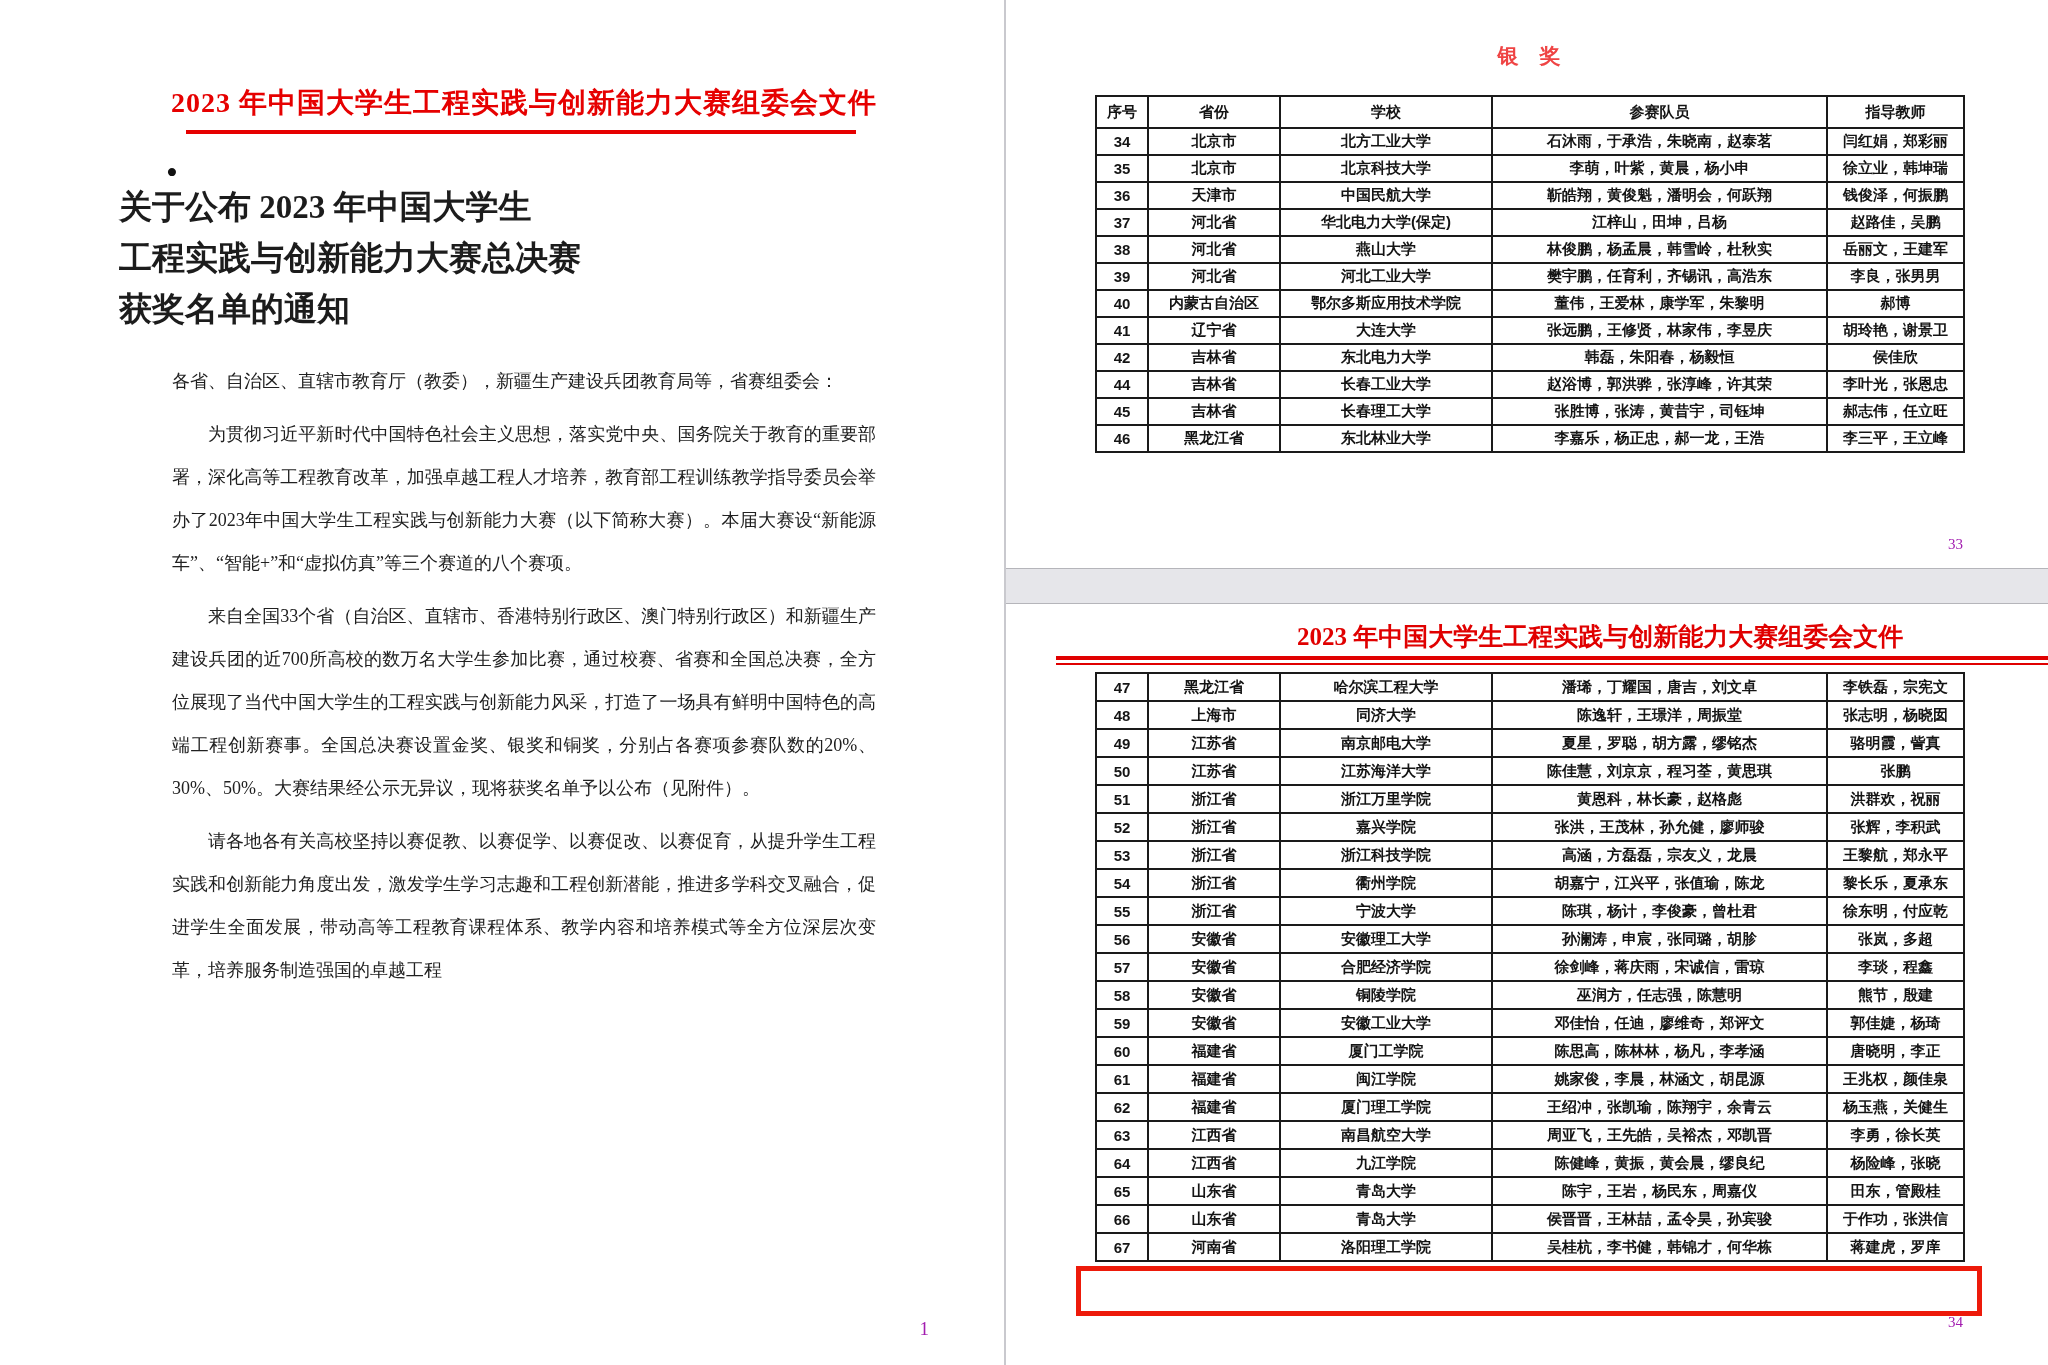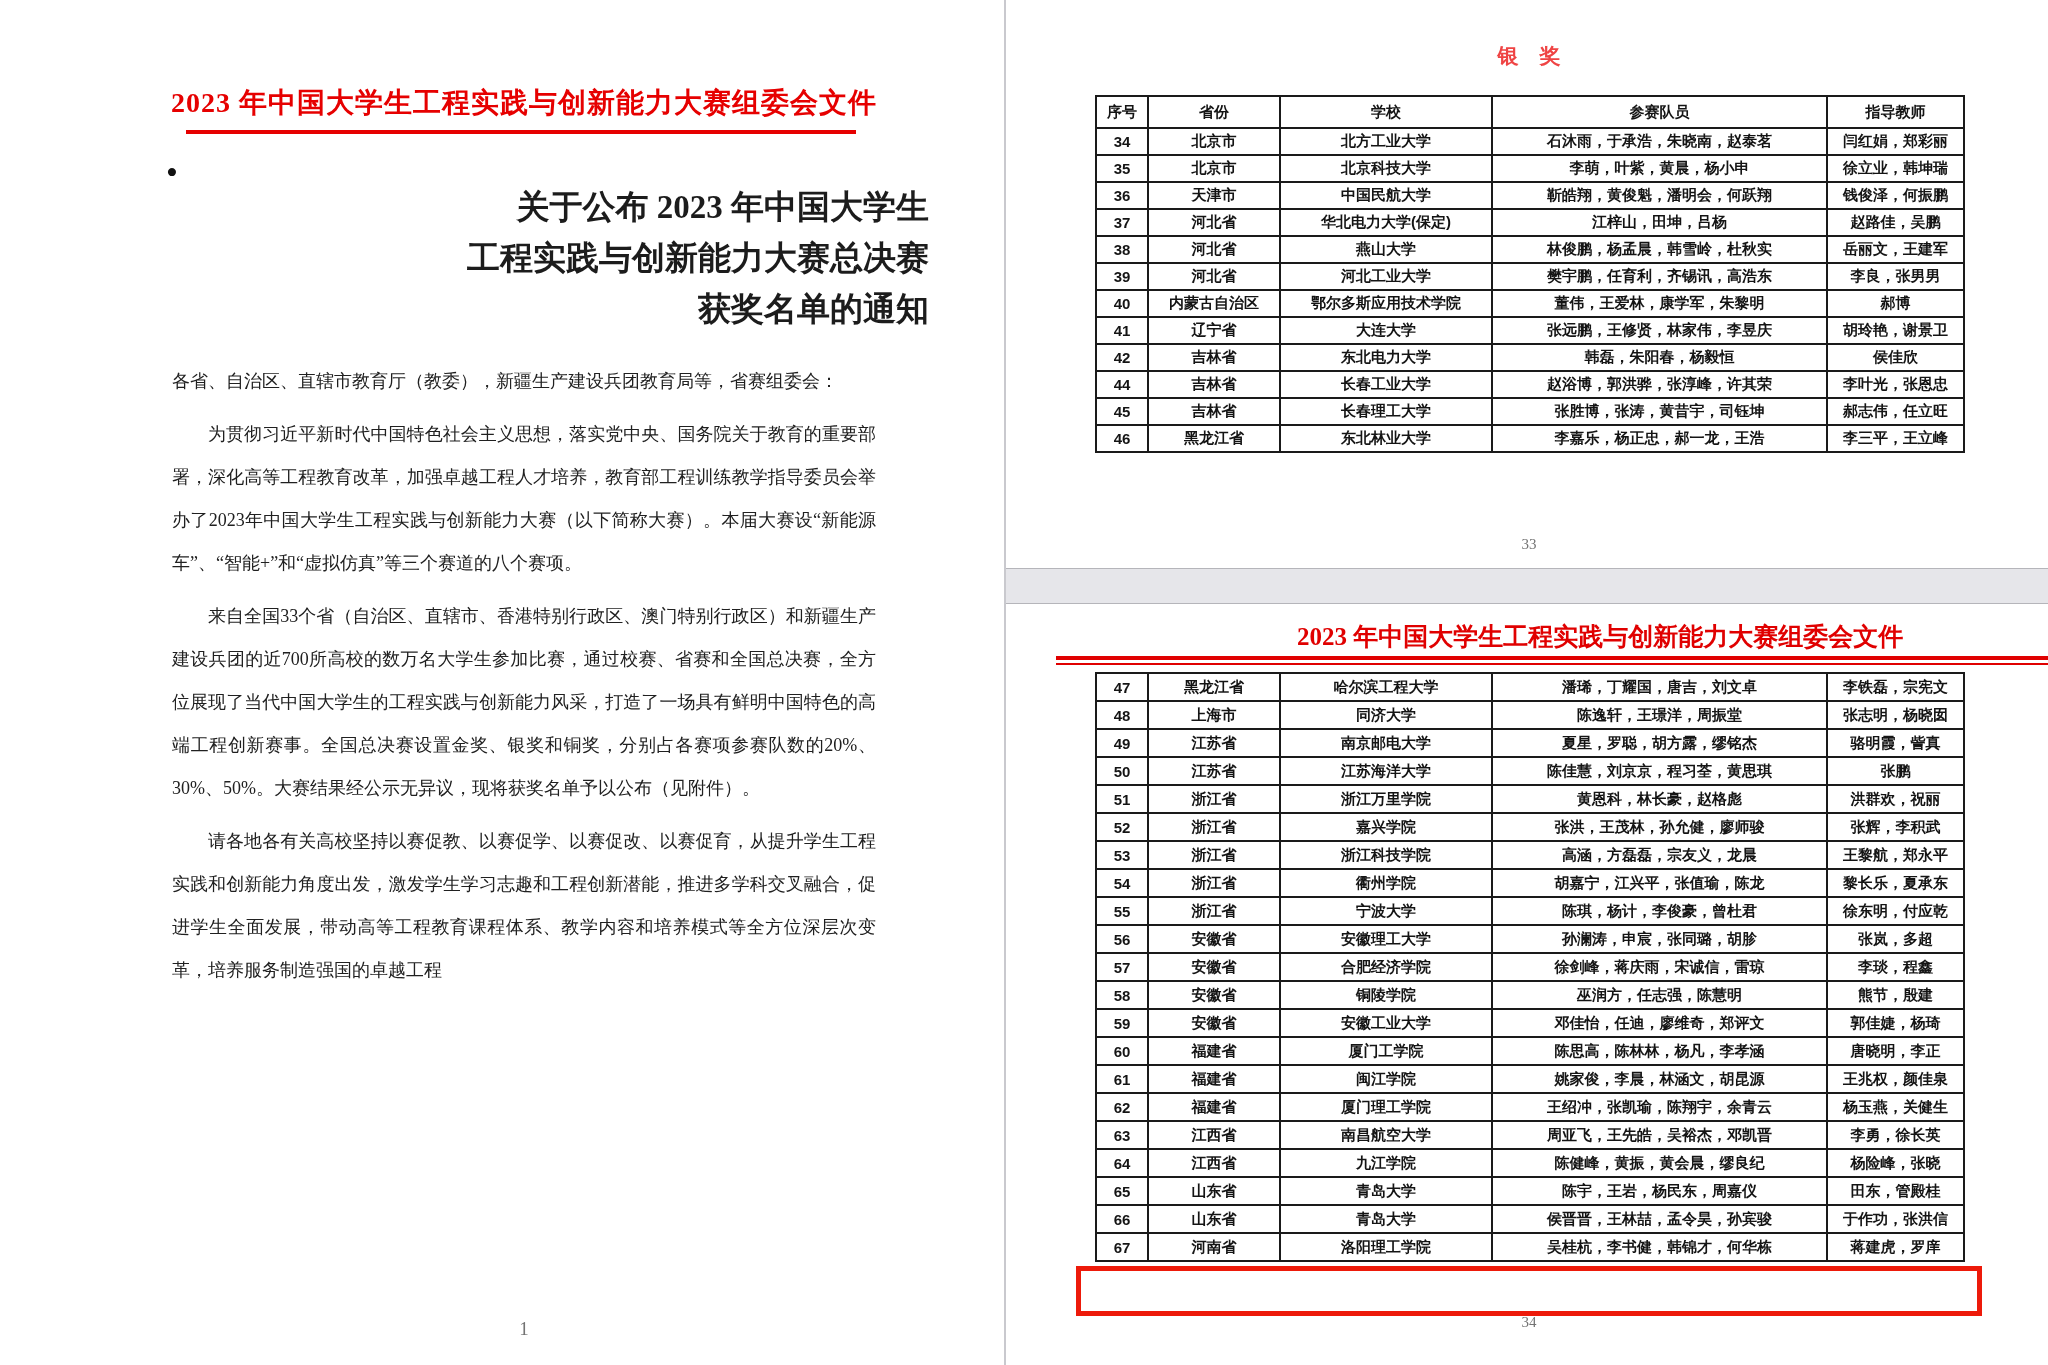--- a/index.html
+++ b/index.html
@@ -5,28 +5,28 @@
   html,body{margin:0;padding:0;background:#ffffff;}
   .canvas{position:relative;width:2048px;height:1365px;background:#ffffff;overflow:hidden;
           font-family:"Liberation Serif", serif;color:#1f1f1f;}
   
   .page-left{position:absolute;left:0;top:0;width:1004px;height:1365px;background:#ffffff;}
   .red-header{position:absolute;left:118px;top:84px;width:812px;text-align:center;
               font-size:28px;font-weight:700;color:#e60000;letter-spacing:1px;
               font-family:"Liberation Serif", serif;}
   .red-rule{position:absolute;left:186px;top:130px;width:670px;height:4px;background:#e60000;}
   .bullet-dot{position:absolute;left:166px;top:156px;font-size:34px;line-height:34px;color:#111;}
-  .doc-title{position:absolute;left:119px;top:182px;width:810px;margin:0;text-align:right;
+  .doc-title{position:absolute;left:119px;top:182px;width:810px;margin:0;text-align:left;
              font-size:33px;line-height:51px;font-weight:600;color:#1c1c1c;
              font-family:"Liberation Serif", serif;}
   .doc-body{position:absolute;left:172px;top:360px;width:704px;font-size:18px;line-height:43px;
             text-align:justify;color:#202020;}
   .doc-body p{margin:0 0 10px 0;}
   .doc-body p.indent{text-indent:2em;}
-  .pageno{position:absolute;text-align:center;font-size:19px;color:#737373;
+  .pageno{position:absolute;text-align:right;font-size:19px;color:#a21caf;
           font-family:"Liberation Serif", serif;}
   .pageno-left{left:119px;top:1318px;width:810px;}
   
   .pane-divider{position:absolute;left:1004px;top:0;width:2px;height:1365px;background:#c9c9ce;}
   
   .award-title{position:absolute;left:1095px;top:42px;width:868px;text-align:center;
                font-size:21px;font-weight:700;color:#ef4444;
                font-family:"Liberation Sans", sans-serif;}
   .award-table{position:absolute;left:1095px;width:868px;border-collapse:collapse;
                table-layout:fixed;font-family:Liberation Sans, sans-serif;}

